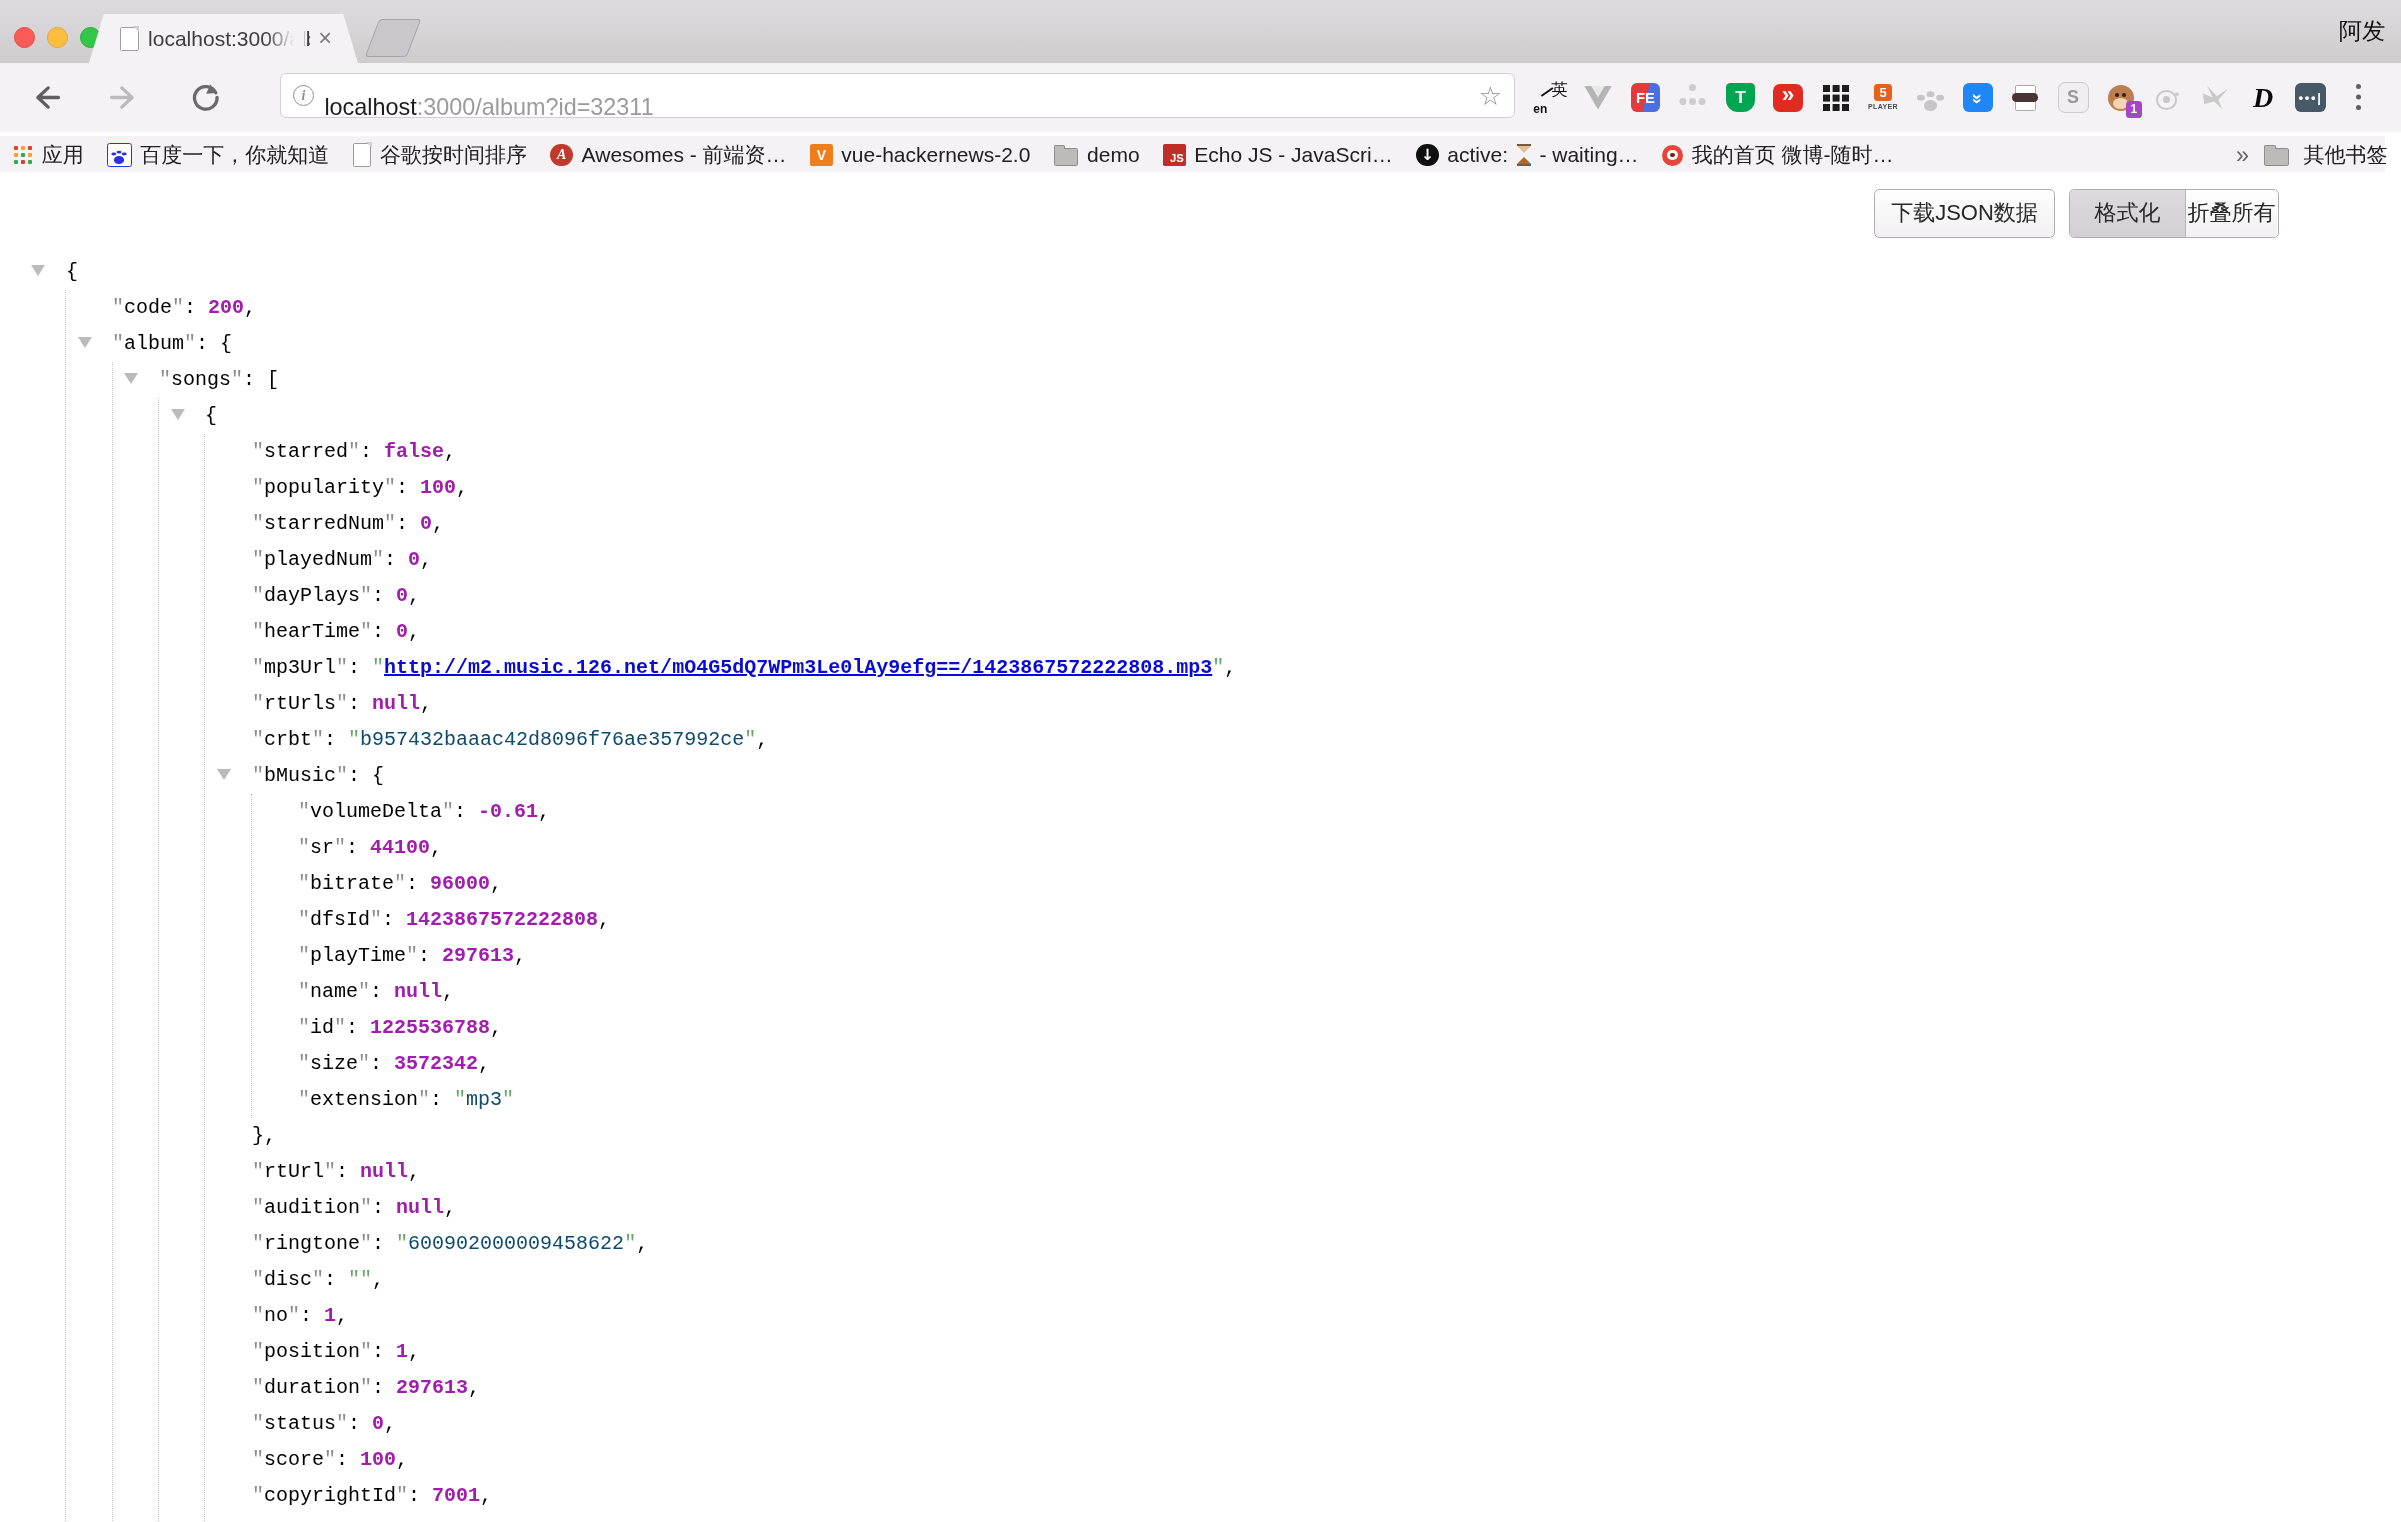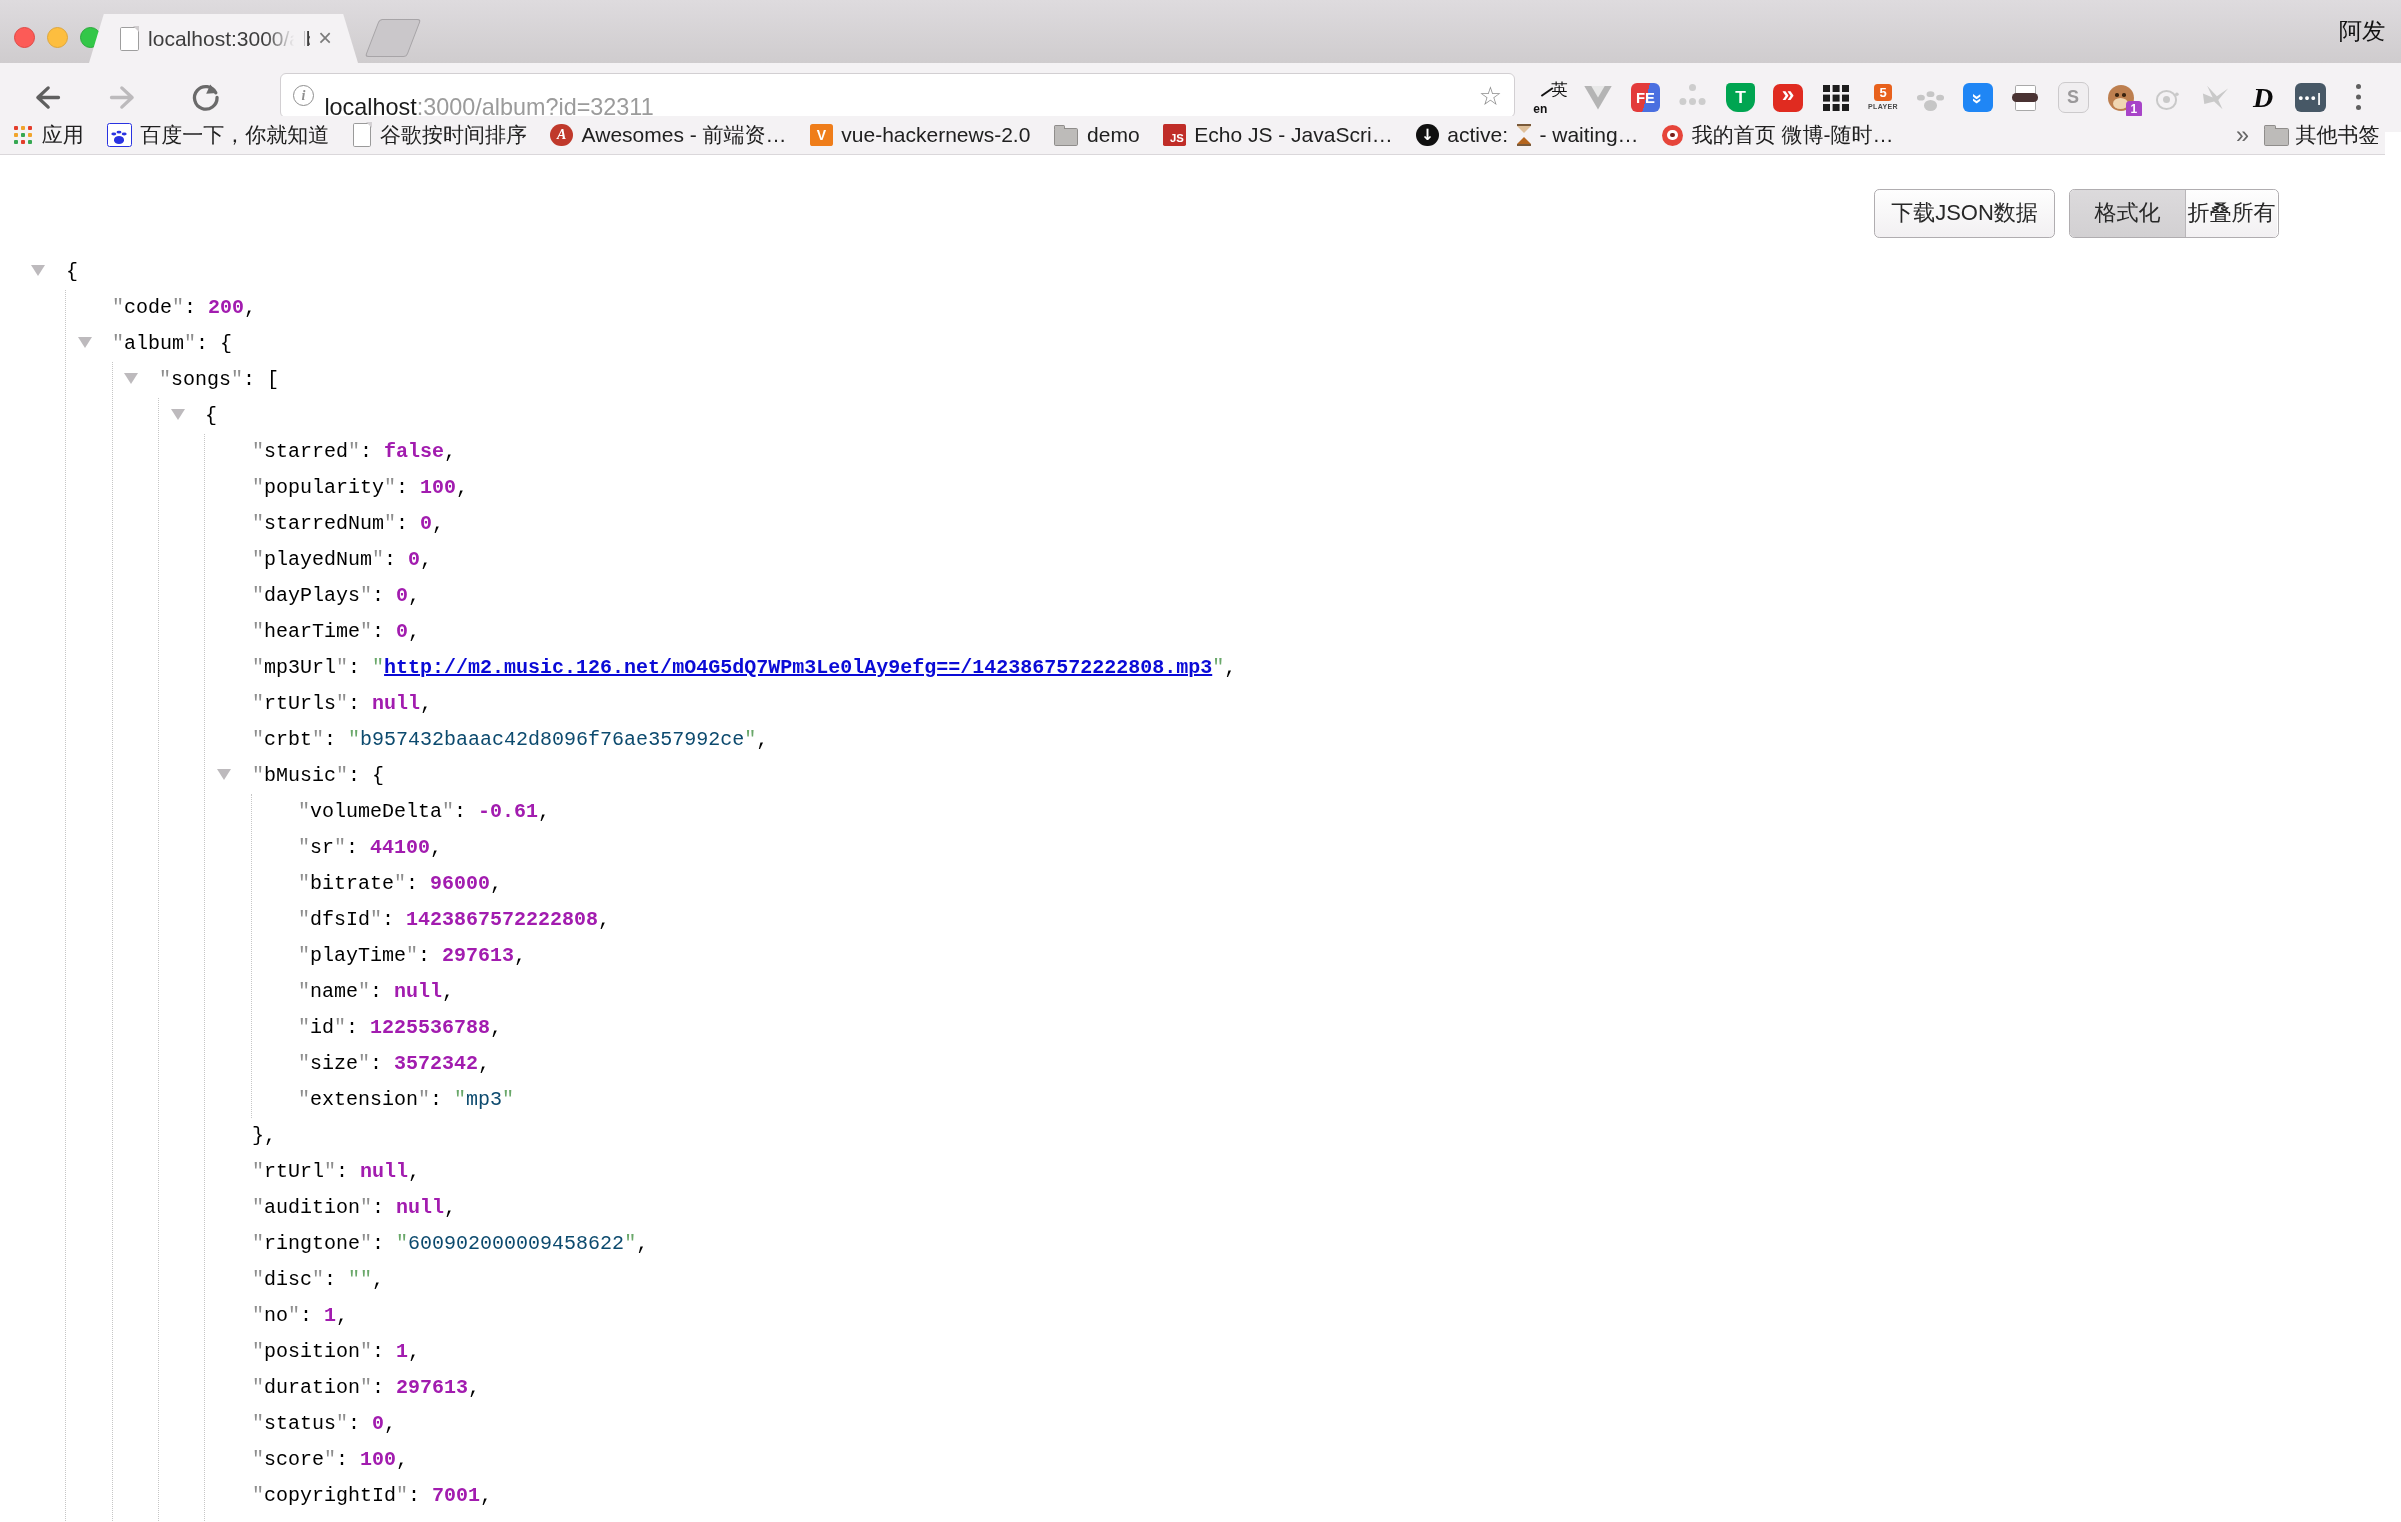--- a/index.html
+++ b/index.html
@@ -108,21 +108,21 @@
 
   .d-icon .glyph{font-family:"Liberation Serif",serif;font-style:italic;font-weight:bold;font-size:28px;color:#0a0a0a;}
 
   .password-manager-icon{width:31px;height:29.5px;background:#475866;border-radius:6px;}
   .password-manager-icon .glyph{color:#fff;font-weight:bold;font-size:13px;letter-spacing:1.7px;}
 
   .menu-dots{position:absolute;left:2356px;top:21px;width:5.2px;height:5.2px;border-radius:50%;background:#5f5f5f;
     box-shadow:0 10.4px 0 #5f5f5f,0 21px 0 #5f5f5f;}
 
   
-  .bookmarks-bar{position:absolute;left:0;top:116px;width:2385px;height:38px;background:#f4f2f4;
+  .bookmarks-bar{position:absolute;left:0;top:136px;width:2385px;height:38px;background:#f4f2f4;
     border-bottom:1.7px solid #dad7da;box-sizing:content-box;}
   .bookmarks-list{position:absolute;left:14px;top:0;height:38px;display:flex;align-items:center;gap:23.4px;}
   .bm-item{display:flex;align-items:center;gap:8.7px;}
   .bm-label{font-size:21px;color:#202020;white-space:nowrap;}
   .bm-icon{position:relative;display:inline-flex;align-items:center;justify-content:center;flex:none;}
 
   .apps-grid-icon{width:19px;height:19px;}
   .apps-grid-icon::before{content:"";position:absolute;left:0;top:0;width:4.3px;height:4.3px;border-radius:0.9px;background:#e33e2b;
     box-shadow:7px 0 #f1a42b,14px 0 #e33e2b,0 7px #f1a42b,7px 7px #36a852,14px 7px #f1a42b,0 14px #36a852,7px 14px #e33e2b,14px 14px #36a852;}
   .baidu-paw-icon{width:22.6px;height:22.6px;background:#fff;border:1.7px solid #2932e1;border-radius:2.6px;}
@@ -141,21 +141,21 @@
   .echojs-icon::before{content:"JS";color:#fff;font:bold 11.3px/11.3px "Liberation Sans",sans-serif;position:absolute;right:1.7px;bottom:1.7px;}
   .arrow-down-circle-icon{width:22.6px;height:22.6px;border-radius:50%;background:#101010;}
   .arrow-down-circle-icon::before{content:"↓";font-family:"DejaVu Sans",sans-serif;color:#fff;font-size:15.6px;font-weight:bold;}
   .hourglass-icon{width:14px;height:17.4px;border-top:2.6px solid #7a5a3a;border-bottom:2.6px solid #7a5a3a;}
   .hourglass-icon::before{content:"";position:absolute;top:0;left:0;border-left:7px solid transparent;border-right:7px solid transparent;border-top:7px solid #dfc09a;}
   .hourglass-icon::after{content:"";position:absolute;bottom:0;left:0;border-left:7px solid transparent;border-right:7px solid transparent;border-bottom:7px solid #b5651d;}
   .weibo-icon{width:21px;height:21px;border-radius:50%;background:#e6453a;}
   .weibo-icon::before{content:"";width:10.4px;height:10.4px;border-radius:50%;background:#fff;}
   .weibo-icon::after{content:"";position:absolute;width:4.3px;height:4.3px;border-radius:50%;background:#7a1f1a;}
   .bm-overflow{position:absolute;left:2236px;top:0;height:38px;line-height:38px;font-size:23.4px;color:#666;}
-  .bm-others{position:absolute;left:2264px;top:0;height:38px;display:flex;align-items:center;gap:7px;}
+  .bm-others{position:absolute;left:2264px;top:0;height:38px;display:flex;align-items:center;gap:15px;}
 
   
   .content{position:absolute;left:0;top:172px;width:2401px;height:1351px;background:#fff;}
   .btn{position:absolute;box-sizing:border-box;border:1.7px solid #b0adb0;border-radius:5.2px;
     font-size:22px;color:#282828;display:flex;align-items:center;justify-content:center;
     background:linear-gradient(#fefefe,#f2f0f2);}
   .btn-download{left:1874px;top:16.5px;width:181px;height:49px;}
   .segmented{position:absolute;left:2069px;top:16.5px;width:210px;height:49px;box-sizing:border-box;
     border:1.7px solid #b0adb0;border-radius:5.2px;display:flex;overflow:hidden;}
   .segment{display:flex;align-items:center;justify-content:center;font-size:22px;color:#282828;box-sizing:border-box;}

